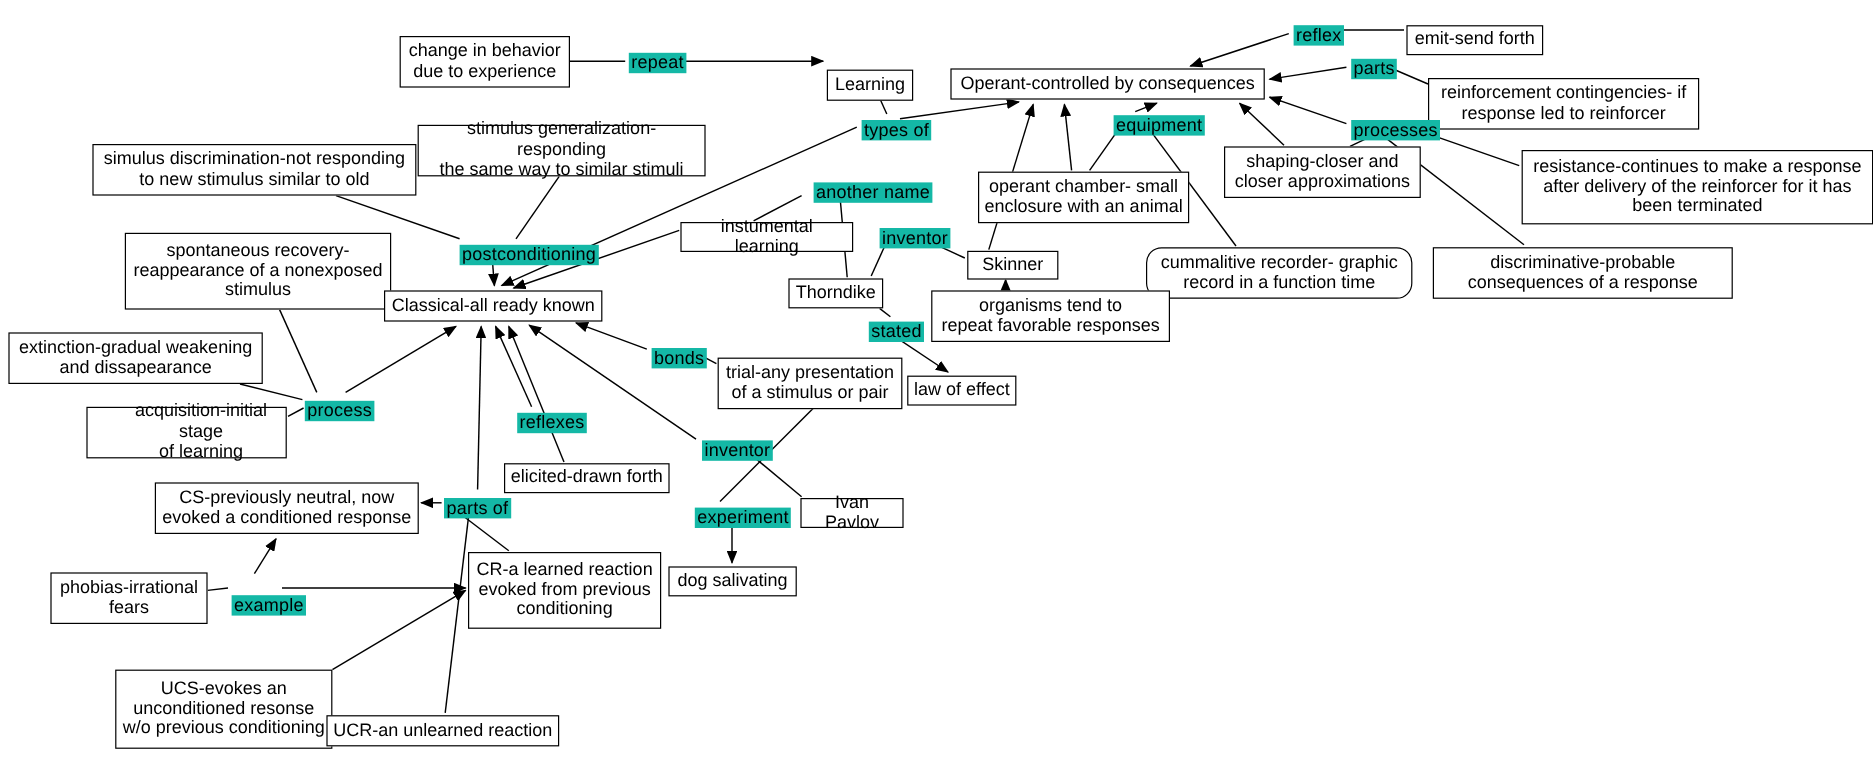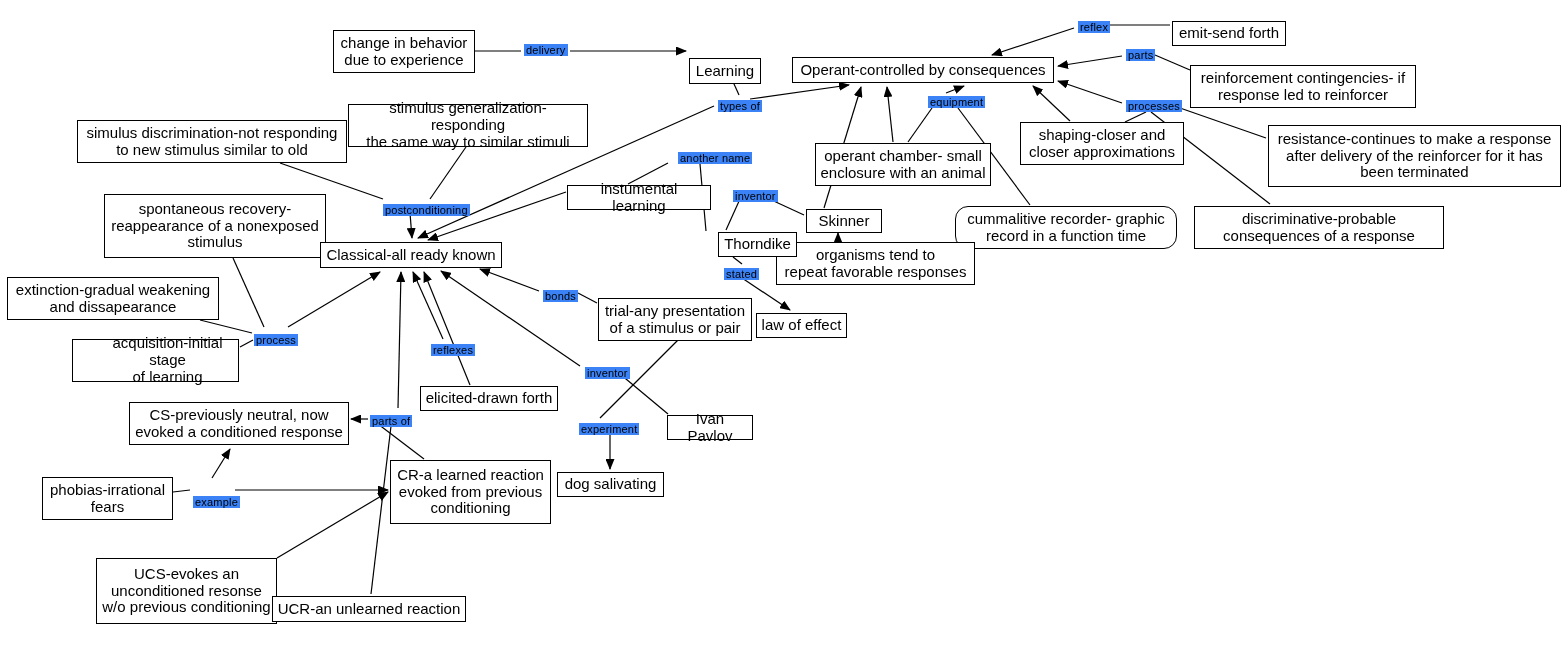--- a/index.html
+++ b/index.html
@@ -34,23 +34,23 @@
     line-height: 1.12;
     text-align: center;
     display: flex;
     align-items: center;
     justify-content: center;
     padding: 1px 4px;
     white-space: pre-line;
   }
   .edge-label {
     position: absolute;
-    font-size: 11px;
+    font-size: 15px;
     color: #000000;
-    background: #3b82f6;
+    background: #14b8a6;
     white-space: nowrap;
     padding: 0 2px;
     letter-spacing: 0.2px;
   }
 </style>
 </head>
 <body>
 
 <div id="canvas">
 
@@ -129,21 +129,21 @@
 closer approximations</div>
       <div class="node" style="left: 955px; top: 206px; width: 222px; height: 43px; border-radius: 13px;">cummalitive recorder- graphic
 record in a function time</div>
       <div class="node" style="left: 1194px; top: 206px; width: 250px; height: 43px;">discriminative-probable
 consequences of a response</div>
       <div class="node" style="left: 815px; top: 143px; width: 176px; height: 43px;">operant chamber- small
 enclosure with an animal</div>
       <div class="node" style="left: 806px; top: 209px; width: 76px; height: 24px;">Skinner</div>
       <div class="node" style="left: 776px; top: 242px; width: 199px; height: 43px;">organisms tend to
 repeat favorable responses</div>
-      <div class="node" style="left: 718px; top: 232px; width: 79px; height: 25px;">Thorndike</div>
+      <div class="node" style="left: 657px; top: 232px; width: 79px; height: 25px;">Thorndike</div>
       <div class="node" style="left: 756px; top: 313px; width: 91px; height: 25px;">law of effect</div>
       <div class="node" style="left: 598px; top: 298px; width: 154px; height: 43px;">trial-any presentation
 of a stimulus or pair</div>
       <div class="node" style="left: 667px; top: 415px; width: 86px; height: 25px;">Ivan Pavlov</div>
       <div class="node" style="left: 557px; top: 472px; width: 107px; height: 25px;">dog salivating</div>
       <div class="node" style="left: 420px; top: 386px; width: 138px; height: 25px;">elicited-drawn forth</div>
       <div class="node" style="left: 348px; top: 104px; width: 240px; height: 43px;">stimulus generalization-responding
 the same way to similar stimuli</div>
       <div class="node" style="left: 77px; top: 120px; width: 270px; height: 43px;">simulus discrimination-not responding
 to new stimulus similar to old</div>
@@ -162,21 +162,21 @@
 fears</div>
       <div class="node" style="left: 390px; top: 460px; width: 161px; height: 64px;">CR-a learned reaction
 evoked from previous
 conditioning</div>
       <div class="node" style="left: 96px; top: 558px; width: 181px; height: 66px;">UCS-evokes an
 unconditioned resonse
 w/o previous conditioning</div>
       <div class="node" style="left: 272px; top: 596px; width: 194px; height: 26px;">UCR-an unlearned reaction</div>
     </div>
   <div id="label-layer">
-      <div class="edge-label" style="left: 524px; top: 44px;">delivery</div>
+      <div class="edge-label" style="left: 524px; top: 44px;">repeat</div>
       <div class="edge-label" style="left: 1078px; top: 21px;">reflex</div>
       <div class="edge-label" style="left: 1126px; top: 49px;">parts</div>
       <div class="edge-label" style="left: 1126px; top: 100px;">processes</div>
       <div class="edge-label" style="left: 718px; top: 100px;">types of</div>
       <div class="edge-label" style="left: 928px; top: 96px;">equipment</div>
       <div class="edge-label" style="left: 678px; top: 152px;">another name</div>
       <div class="edge-label" style="left: 733px; top: 190px;">inventor</div>
       <div class="edge-label" style="left: 724px; top: 268px;">stated</div>
       <div class="edge-label" style="left: 543px; top: 290px;">bonds</div>
       <div class="edge-label" style="left: 585px; top: 367px;">inventor</div>

